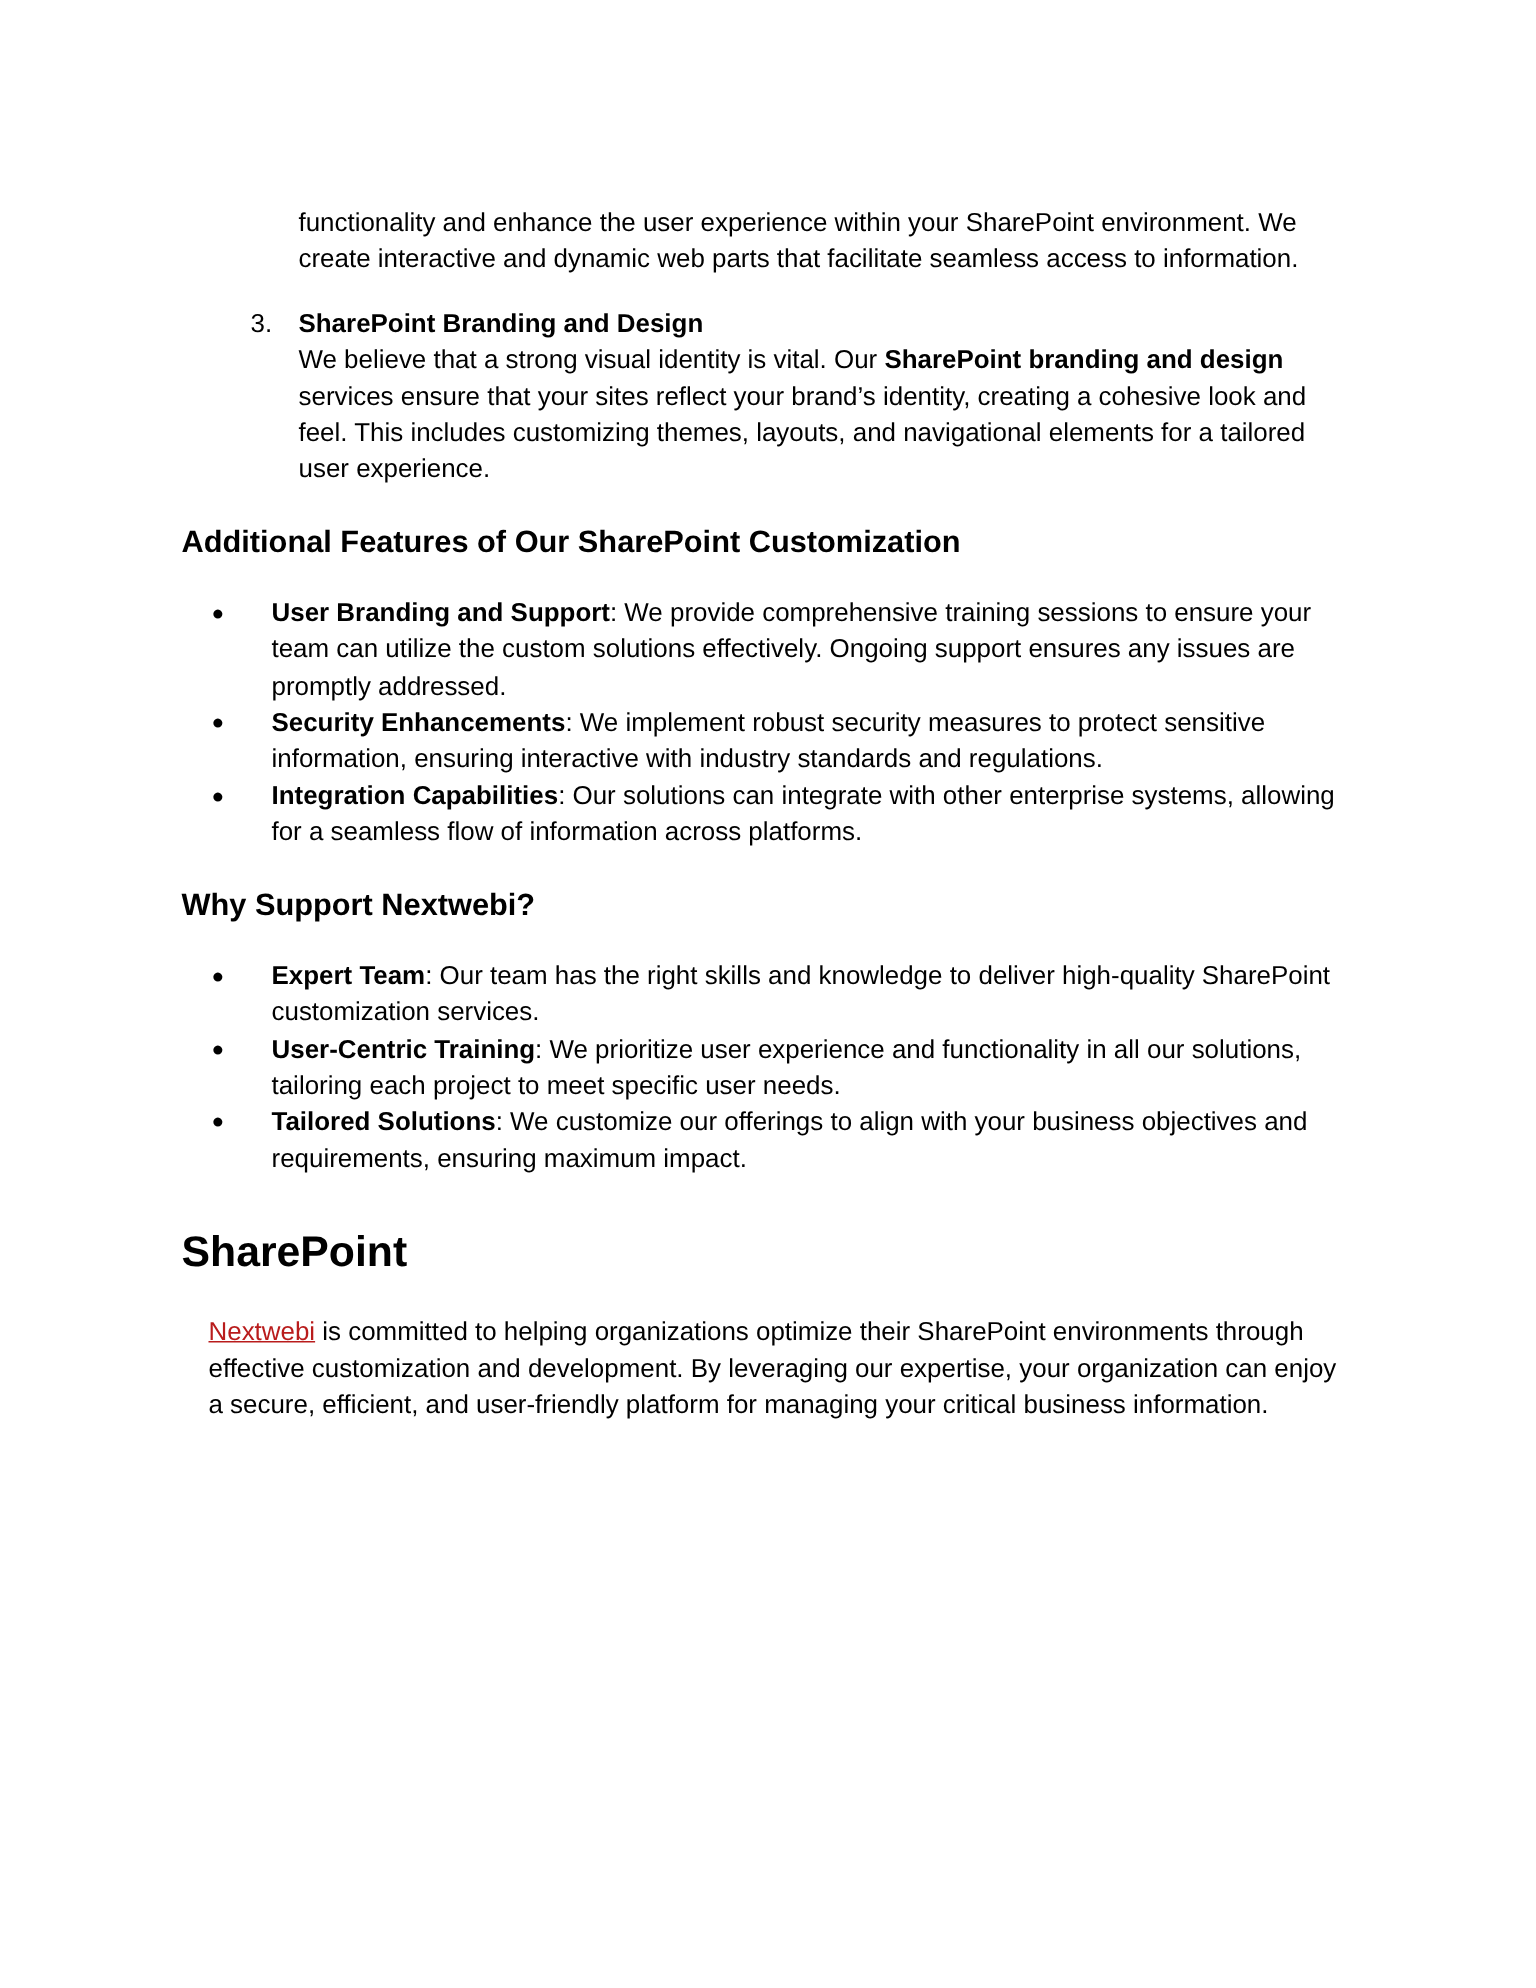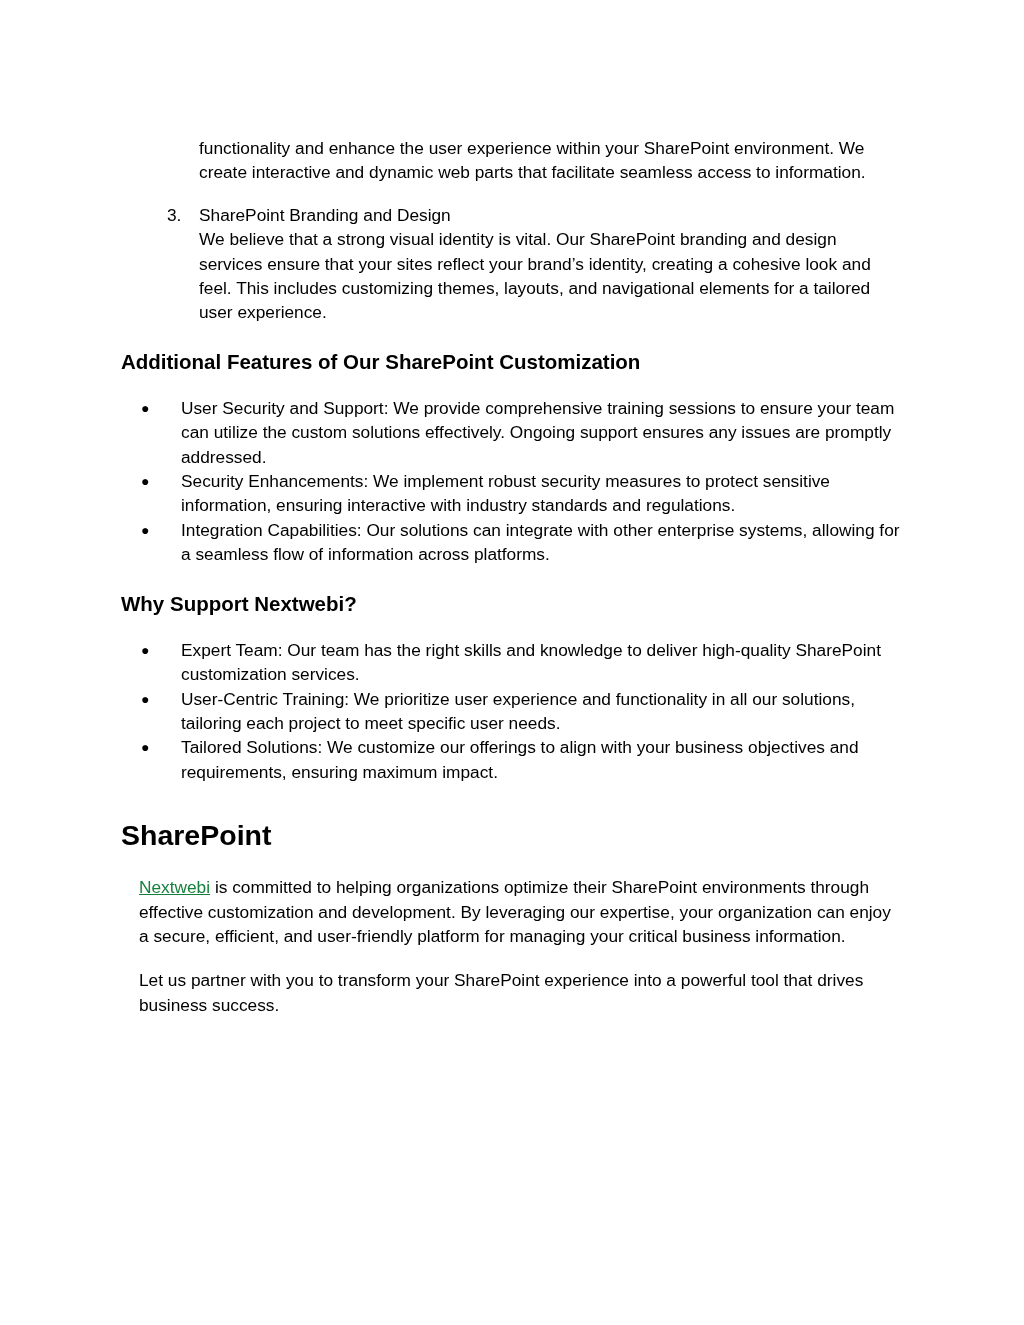--- a/index.html
+++ b/index.html
@@ -60,44 +60,44 @@
       padding-left: 60px;
       font-size: 17.3px;
       line-height: 24.4px;
     }
     ul.bullets li .bullet {
       position: absolute;
       left: 20px;
       top: 0;
       font-size: 14px;
     }
-    b, .bold { font-weight: normal; }
+    b, .bold { font-weight: bold; }
     a.link {
-      color: #15803d;
+      color: #b91c1c;
       text-decoration: underline;
     }
   </style>
 </head>
 <body>
 
 <div class="page">
 
   <p class="body-text cont">functionality and enhance the user experience within your SharePoint environment. We create interactive and dynamic web parts that facilitate seamless access to information.</p>
 
   <div class="body-text numbered">
     <span class="num">3.</span>
     <div class="bold">SharePoint Branding and Design</div>
     <div><span>We believe that a strong visual identity is vital. Our </span><b>SharePoint branding and design</b><span> services ensure that your sites reflect your brand’s identity, creating a cohesive look and feel. This includes customizing themes, layouts, and navigational elements for a tailored user experience.</span></div>
   </div>
 
   <h2 style="margin-top:24px;">Additional Features of Our SharePoint Customization</h2>
 
   <ul class="bullets" style="margin-top:21px;">
     <li>
-      <span class="bullet">●</span><b>User Security and Support</b><span>: We provide comprehensive training sessions to ensure your team can utilize the custom solutions effectively. Ongoing support ensures any issues are promptly addressed.</span>
+      <span class="bullet">●</span><b>User Branding and Support</b><span>: We provide comprehensive training sessions to ensure your team can utilize the custom solutions effectively. Ongoing support ensures any issues are promptly addressed.</span>
     </li>
     <li>
       <span class="bullet">●</span><b>Security Enhancements</b><span>: We implement robust security measures to protect sensitive information, ensuring interactive with industry standards and regulations.</span>
     </li>
     <li>
       <span class="bullet">●</span><b>Integration Capabilities</b><span>: Our solutions can integrate with other enterprise systems, allowing for a seamless flow of information across platforms.</span>
     </li>
   </ul>
 
   <h2 style="margin-top:24px;">Why Support Nextwebi?</h2>
@@ -111,15 +111,14 @@
     </li>
     <li>
       <span class="bullet">●</span><b>Tailored Solutions</b><span>: We customize our offerings to align with your business objectives and requirements, ensuring maximum impact.</span>
     </li>
   </ul>
 
   <h1 style="margin-top:34px;">SharePoint</h1>
 
   <p class="body-text" style="margin-top:23px;"><a class="link">Nextwebi</a><span> is committed to helping organizations optimize their SharePoint environments through effective customization and development. By leveraging our expertise, your organization can enjoy a secure, efficient, and user-friendly platform for managing your critical business information.</span></p>
 
-  <p class="body-text" style="margin-top:20px;">Let us partner with you to transform your SharePoint experience into a powerful tool that drives business success.</p>
 
 </div>
 
 </body></html>

